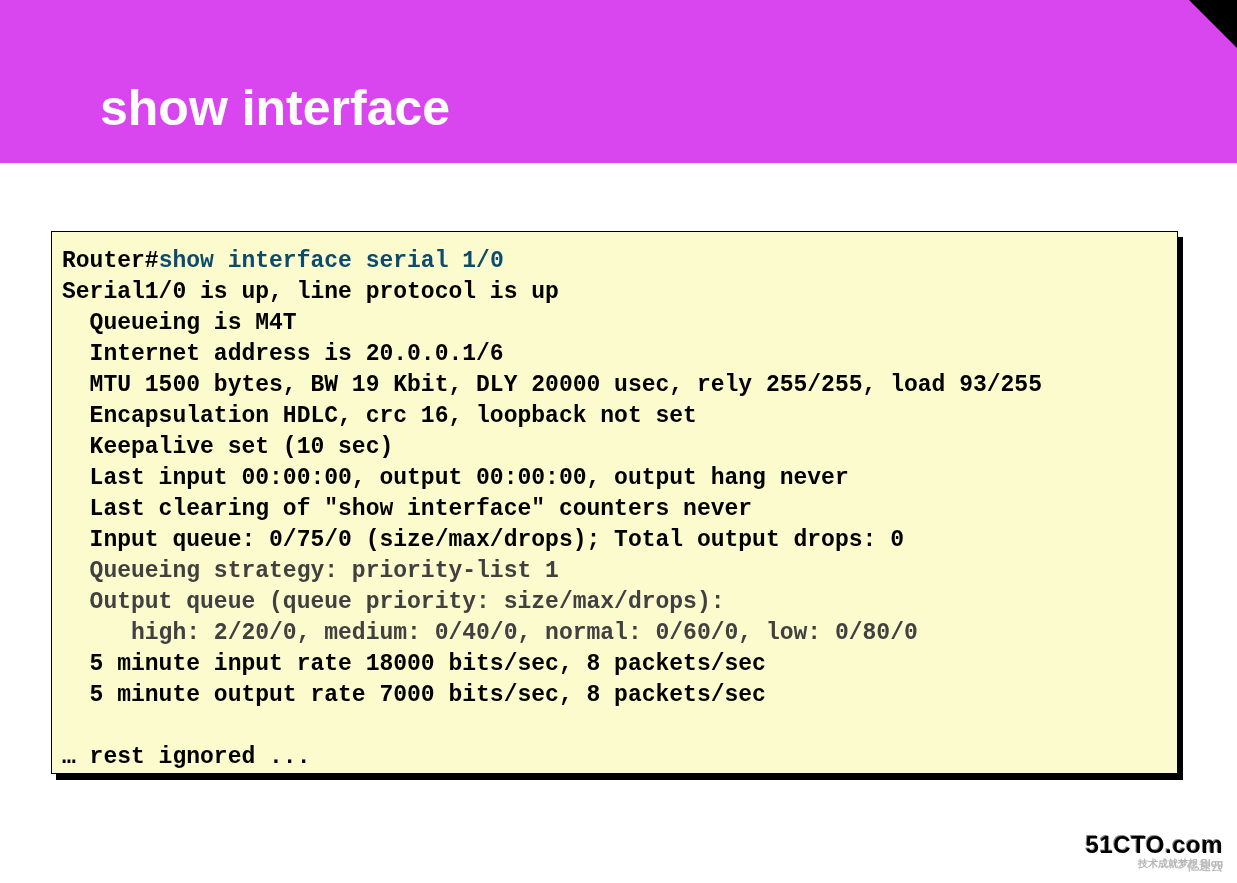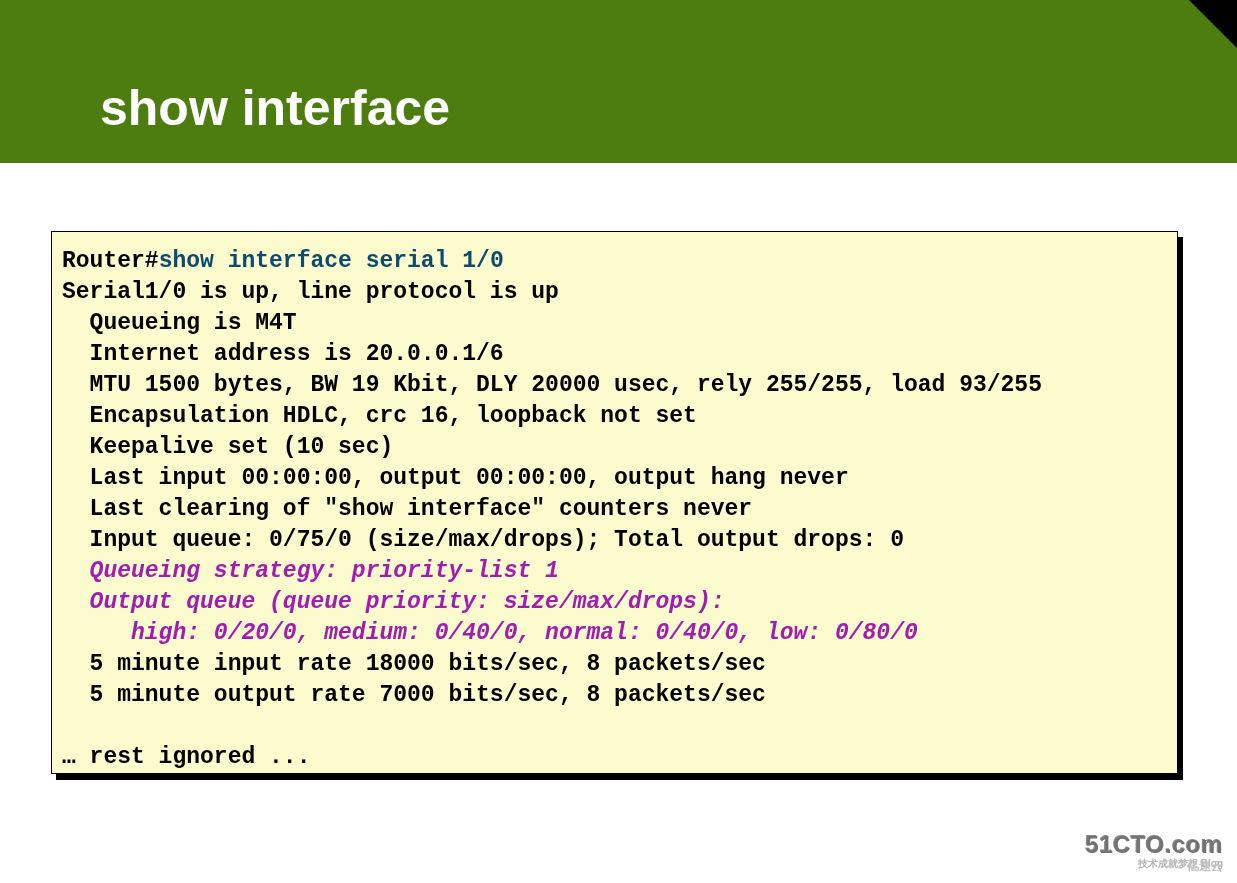--- a/index.html
+++ b/index.html
@@ -6,21 +6,21 @@
     margin: 0;
     padding: 0;
     width: 1237px;
     height: 883px;
     background: #ffffff;
     font-family: Arial, Helvetica, sans-serif;
     overflow: hidden;
     position: relative;
   }
   .header {
-    background: #4d7c0f;
+    background: #d946ef;
     height: 163px;
     width: 100%;
     position: relative;
     box-sizing: border-box;
     padding-left: 100px;
     display: flex;
     align-items: flex-end;
     padding-bottom: 26px;
     text-align: right;
   }
@@ -59,36 +59,36 @@
     padding: 14px 10px;
     font-family: "Courier New", Courier, monospace;
     font-size: 23px;
     font-weight: bold;
     line-height: 31px;
     color: #000000;
     white-space: pre;
     overflow: hidden;
   }
   .cmd { color: #0c4a6e; }
-  .hl  { color: #a21caf; font-style: italic; }
+  .hl  { color: #404040; }
   .watermark {
     position: absolute;
     right: 14px;
     bottom: 12px;
     text-align: right;
     font-family: Arial, sans-serif;
     color: #9b9b9b;
     user-select: none;
     pointer-events: none;
   }
   .watermark .l1 {
     font-size: 24px;
     font-weight: 900;
     letter-spacing: 0.5px;
-    color: #737373;
+    color: #000000;
     text-shadow: 1px 1px 0 #fff, -1px -1px 0 #888;
   }
   .watermark .l2 {
     font-size: 10px;
     font-weight: bold;
     color: #b5b5b5;
     margin-top: -2px;
   }
   .watermark .yisu {
     position: absolute;
@@ -115,21 +115,21 @@
 <span>  Queueing is M4T</span>
 <span>  Internet address is 20.0.0.1/6</span>
 <span>  MTU 1500 bytes, BW 19 Kbit, DLY 20000 usec, rely 255/255, load 93/255</span>
 <span>  Encapsulation HDLC, crc 16, loopback not set</span>
 <span>  Keepalive set (10 sec)</span>
 <span>  Last input 00:00:00, output 00:00:00, output hang never</span>
 <span>  Last clearing of "show interface" counters never</span>
 <span>  Input queue: 0/75/0 (size/max/drops); Total output drops: 0</span>
 <span class="hl">  Queueing strategy: priority-list 1</span>
 <span class="hl">  Output queue (queue priority: size/max/drops):</span>
-<span class="hl">     high: 0/20/0, medium: 0/40/0, normal: 0/40/0, low: 0/80/0</span>
+<span class="hl">     high: 2/20/0, medium: 0/40/0, normal: 0/60/0, low: 0/80/0</span>
 <span>  5 minute input rate 18000 bits/sec, 8 packets/sec</span>
 <span>  5 minute output rate 7000 bits/sec, 8 packets/sec</span>
 
 <span>… rest ignored ...</span></div>
 
 <div class="watermark">
   <div class="l1">51CTO.com</div>
   <div class="l2">技术成就梦想  Blog</div>
   <div class="yisu">亿速云</div>
 </div>

